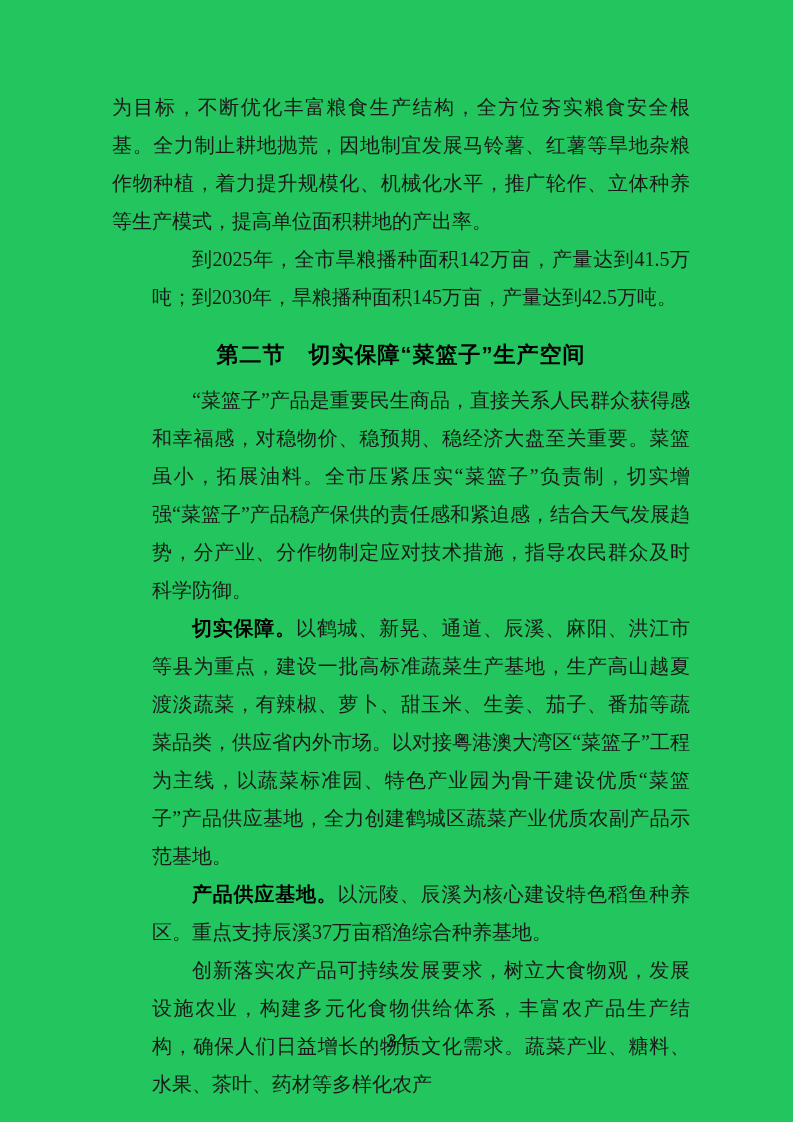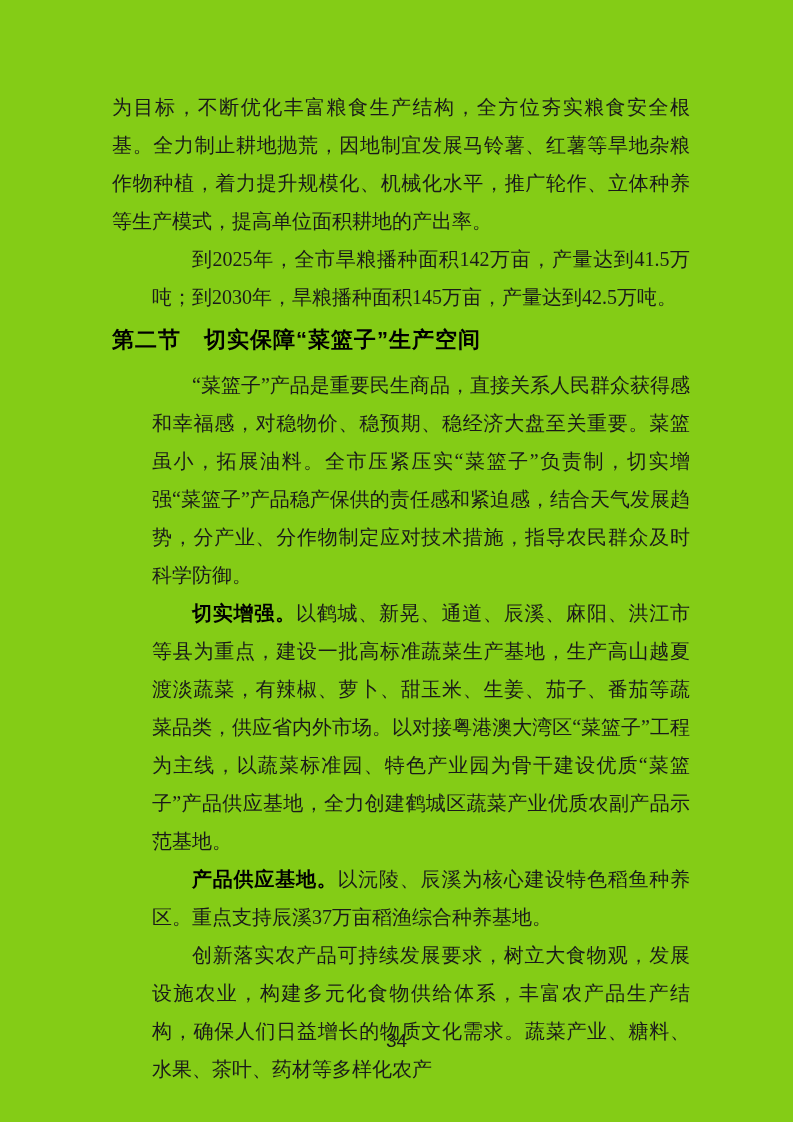--- a/index.html
+++ b/index.html
@@ -5,46 +5,46 @@
   html, body { margin: 0; padding: 0; }
   body {
     width: 793px; height: 1122px;
     background: #ffffff;
     position: relative;
     overflow: hidden;
     font-family: "Liberation Serif", "DejaVu Serif", serif;
   }
   .page {
     position: absolute; inset: 0;
-    background: #84cc16;
+    background: #22c55e;
     padding-left: 34px;
   }
   .content {
     position: absolute;
     left: 112px; top: 88px;
     width: 578px;
   }
   p.body-para {
     margin: 0;
     font-family: "Liberation Serif", "DejaVu Serif", serif;
     font-size: 20px;
     line-height: 38px;
     color: #1a1a1a;
     text-align: justify;
     text-justify: inter-ideograph;
   }
   p.body-para.indent { text-indent: 2em; margin-left: 40px; }
   h2.section-heading {
-    margin: 3px 0 5px 0;
+    margin: 18px 0 5px 0;
     font-family: "Liberation Sans", "DejaVu Sans", sans-serif;
     font-weight: 700;
     font-size: 22px;
     line-height: 42px;
     color: #000000;
-    text-align: left;
+    text-align: center;
     letter-spacing: 1px;
   }
   .lead {
     font-weight: 700;
     font-family: "Liberation Sans", "DejaVu Sans", sans-serif;
     color: #000000;
   }
   .footer {
     position: absolute;
     top: 1030px; left: 0; width: 100%;
@@ -63,21 +63,21 @@
   <div class="content">
 
     <p class="body-para">为目标，不断优化丰富粮食生产结构，全方位夯实粮食安全根基。全力制止耕地抛荒，因地制宜发展马铃薯、红薯等旱地杂粮作物种植，着力提升规模化、机械化水平，推广轮作、立体种养等生产模式，提高单位面积耕地的产出率。</p>
 
     <p class="body-para indent">到2025年，全市旱粮播种面积142万亩，产量达到41.5万吨；到2030年，旱粮播种面积145万亩，产量达到42.5万吨。</p>
 
     <h2 class="section-heading">第二节　切实保障“菜篮子”生产空间</h2>
 
     <p class="body-para indent">“菜篮子”产品是重要民生商品，直接关系人民群众获得感和幸福感，对稳物价、稳预期、稳经济大盘至关重要。菜篮虽小，拓展油料。全市压紧压实“菜篮子”负责制，切实增强“菜篮子”产品稳产保供的责任感和紧迫感，结合天气发展趋势，分产业、分作物制定应对技术措施，指导农民群众及时科学防御。</p>
 
-    <p class="body-para indent"><span class="lead">切实增强。</span><span>以鹤城、新晃、通道、辰溪、麻阳、洪江市等县为重点，建设一批高标准蔬菜生产基地，生产高山越夏渡淡蔬菜，有辣椒、萝卜、甜玉米、生姜、茄子、番茄等蔬菜品类，供应省内外市场。以对接粤港澳大湾区“菜篮子”工程为主线，以蔬菜标准园、特色产业园为骨干建设优质“菜篮子”产品供应基地，全力创建鹤城区蔬菜产业优质农副产品示范基地。</span></p>
+    <p class="body-para indent"><span class="lead">切实保障。</span><span>以鹤城、新晃、通道、辰溪、麻阳、洪江市等县为重点，建设一批高标准蔬菜生产基地，生产高山越夏渡淡蔬菜，有辣椒、萝卜、甜玉米、生姜、茄子、番茄等蔬菜品类，供应省内外市场。以对接粤港澳大湾区“菜篮子”工程为主线，以蔬菜标准园、特色产业园为骨干建设优质“菜篮子”产品供应基地，全力创建鹤城区蔬菜产业优质农副产品示范基地。</span></p>
 
     <p class="body-para indent"><span class="lead">产品供应基地。</span><span>以沅陵、辰溪为核心建设特色稻鱼种养区。重点支持辰溪37万亩稻渔综合种养基地。</span></p>
 
 
     <p class="body-para indent">创新落实农产品可持续发展要求，树立大食物观，发展设施农业，构建多元化食物供给体系，丰富农产品生产结构，确保人们日益增长的物质文化需求。蔬菜产业、糖料、水果、茶叶、药材等多样化农产</p>
 
   </div>
 
   <div class="footer">
     <span class="page-number">34</span>

